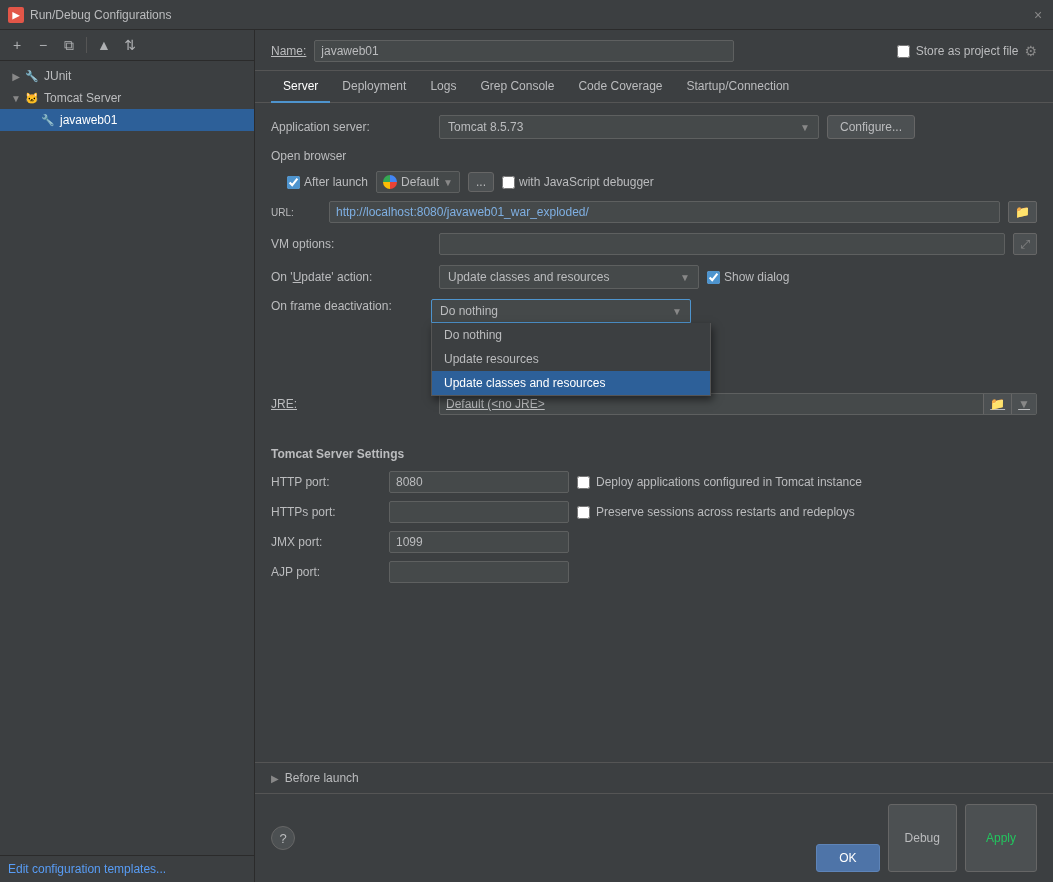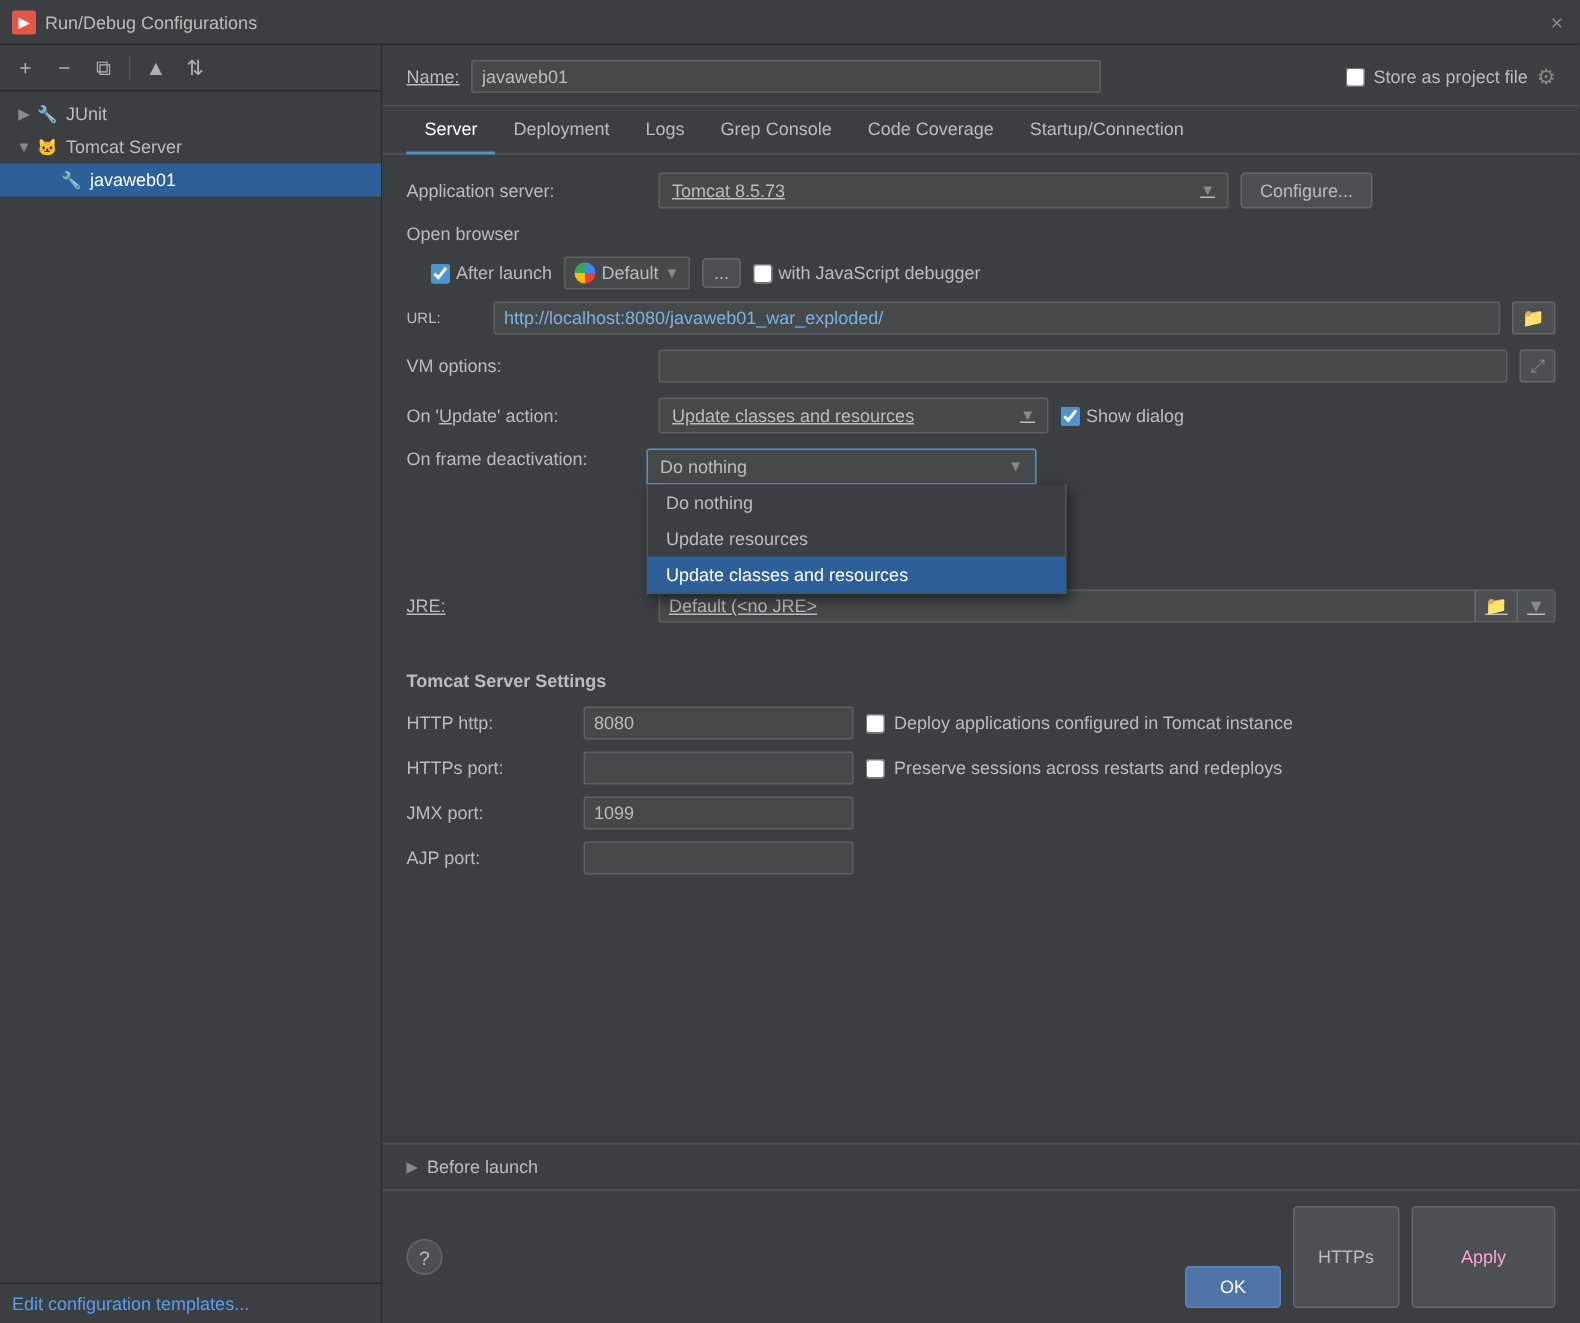--- a/index.html
+++ b/index.html
@@ -320,21 +320,20 @@
       color: #bbbcbe;
       padding: 4px 8px;
       font-size: 12px;
       border-radius: 2px;
       cursor: pointer;
       display: flex;
       align-items: center;
       justify-content: space-between;
       min-width: 260px;
       position: relative;
-      text-decoration: underline;
     }
     .show-dialog-label {
       display: flex;
       align-items: center;
       gap: 4px;
       color: #bbbcbe;
       font-size: 12px;
     }
     
     .frame-deact-row {
@@ -514,22 +513,22 @@
       border: 1px solid #666;
       color: #bbbcbe;
       padding: 6px 16px;
       font-size: 12px;
       border-radius: 3px;
       cursor: pointer;
     }
     .apply-btn {
       background: #4c5052;
       border: 1px solid #666;
-      color: #f9a8d4;
-      padding: 6px 32px;
+      color: #22c55e;
+      padding: 6px 20px;
       font-size: 12px;
       border-radius: 3px;
       cursor: pointer;
     }
     
     ::-webkit-scrollbar { width: 8px; }
     ::-webkit-scrollbar-track { background: #3c3f41; }
     ::-webkit-scrollbar-thumb { background: #555; border-radius: 4px; }
   </style>
 </head>
@@ -674,21 +673,21 @@
         <div class="jre-input-wrapper">
           <input class="jre-input" type="text" value="Default (&lt;no JRE&gt;" style="">
           <button class="jre-folder-btn">📁</button>
           <button class="jre-arrow-btn">▼</button>
         </div>
       </div>
 
       <div class="server-settings-heading">Tomcat Server Settings</div>
       <div class="settings-grid">
         <div class="settings-row">
-          <span class="settings-label">HTTP http:</span>
+          <span class="settings-label">HTTP port:</span>
           <input class="port-input" type="text" value="8080" style="">
           <div class="settings-checkbox-row">
             <input type="checkbox" class="checkbox-input" style="">
             <span>Deploy applications configured in Tomcat instance</span>
           </div>
         </div>
         <div class="settings-row">
           <span class="settings-label">HTTPs port:</span>
           <input class="port-input" type="text" value="" style="">
           <div class="settings-checkbox-row">
@@ -711,18 +710,18 @@
       <span class="section-arrow">▶</span>
       <span>Before launch</span>
     </div>
 
     <div class="dialog-footer">
       <div class="footer-left">
         <button class="help-btn">?</button>
       </div>
       <div class="footer-right">
         <button class="ok-btn">OK</button>
-        <button class="cancel-btn">HTTPs</button>
+        <button class="cancel-btn">Debug</button>
         <button class="apply-btn">Apply</button>
       </div>
     </div>
   </div>
 </div>
 
 </body></html>

